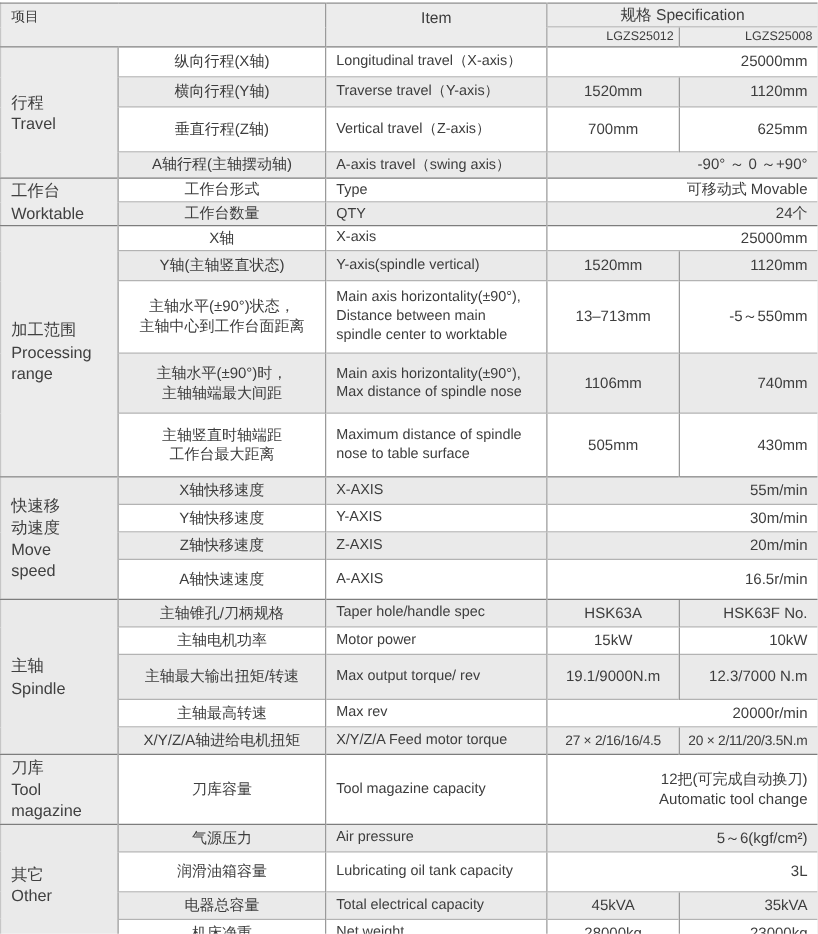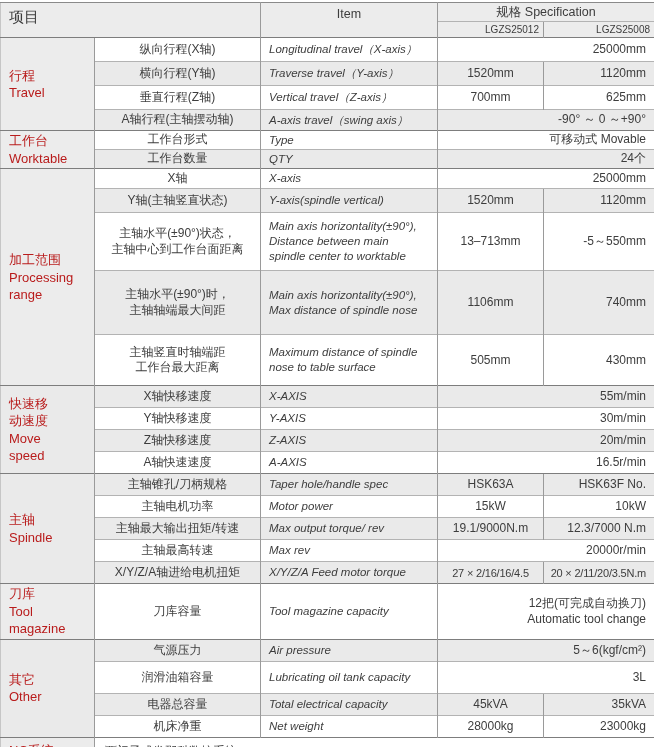--- a/index.html
+++ b/index.html
@@ -27,35 +27,35 @@
     border-left:1px solid var(--col-line);
     border-top:1px solid var(--row-line);
     font-size:12px;line-height:1.3;vertical-align:middle;
     padding:1px 4px;overflow:hidden;
   }
   tr.h1 > td{border-top:none;}
   tr.sec > td{border-top:1px solid var(--section-line);}
   tr.g > td{background:var(--stripe);}
   td.cat{
     background:var(--category-bg);border-left:none;
-    font-size:13px;color:#b91c1c;
+    font-size:13px;color:#404040;
     white-space:pre-line;line-height:1.35;
     padding-left:8px;text-align:left;
   }
   td.hdr{background:var(--header-bg);}
   td.hdr-topleft{
     background:var(--category-bg);border-left:none;
     vertical-align:top;text-align:left;
-    font-size:15px;padding:4px 0 0 8px;
+    font-size:11px;padding:4px 0 0 8px;
   }
   td.hdr-item{vertical-align:top;text-align:center;font-size:12.5px;padding-top:3px;}
   td.hdr-spec{text-align:center;font-size:12.5px;}
   td.hdr-model{text-align:right;font-size:10px;}
   td.cn{white-space:pre-line;text-align:center;}
-  td.en{white-space:pre-line;padding-left:8px;text-align:left;font-size:11.5px;font-style:italic;}
+  td.en{white-space:pre-line;padding-left:8px;text-align:left;font-size:11.5px;}
   td.va{text-align:center;white-space:nowrap;}
   td.vb{text-align:right;padding-right:8px;white-space:nowrap;}
   td.vm{text-align:right;padding-right:8px;white-space:pre-line;}
   td.tight{font-size:11px;letter-spacing:-0.2px;}
   td.ncval{white-space:pre-line;padding-left:10px;text-align:left;font-size:12px;line-height:1.45;}
 </style>
 </head>
 <body>
 
 <table class="spec">
@@ -84,21 +84,21 @@
     <td class="cn">纵向行程(X轴)</td>
     <td class="en">Longitudinal travel（X-axis）</td>
     <td class="vm" colspan="2">25000mm</td>
   </tr>
   <tr class="g" style="height:24px">
     <td class="cn">横向行程(Y轴)</td>
     <td class="en">Traverse travel（Y-axis）</td>
     <td class="va">1520mm</td>
     <td class="vb">1120mm</td>
   </tr>
-  <tr style="height:24px">
+  <tr style="height:36px">
     <td class="cn">垂直行程(Z轴)</td>
     <td class="en">Vertical travel（Z-axis）</td>
     <td class="va">700mm</td>
     <td class="vb">625mm</td>
   </tr>
   <tr class="g" style="height:21px">
     <td class="cn">A轴行程(主轴摆动轴)</td>
     <td class="en">A-axis travel（swing axis）</td>
     <td class="vm" colspan="2">-90° ～ 0 ～+90°</td>
   </tr>
@@ -132,21 +132,21 @@
   </tr>
   <tr style="height:58px">
     <td class="cn">主轴水平(±90°)状态，
 主轴中心到工作台面距离</td>
     <td class="en">Main axis horizontality(±90°),
 Distance between main
 spindle center to worktable</td>
     <td class="va">13–713mm</td>
     <td class="vb">-5～550mm</td>
   </tr>
-  <tr class="g" style="height:64px">
+  <tr class="g" style="height:48px">
     <td class="cn">主轴水平(±90°)时，
 主轴轴端最大间距</td>
     <td class="en">Main axis horizontality(±90°),
 Max distance of spindle nose</td>
     <td class="va">1106mm</td>
     <td class="vb">740mm</td>
   </tr>
   <tr style="height:51px">
     <td class="cn">主轴竖直时轴端距
 工作台最大距离</td>
@@ -168,41 +168,41 @@
   <tr style="height:22px">
     <td class="cn">Y轴快移速度</td>
     <td class="en">Y-AXIS</td>
     <td class="vm" colspan="2">30m/min</td>
   </tr>
   <tr class="g" style="height:22px">
     <td class="cn">Z轴快移速度</td>
     <td class="en">Z-AXIS</td>
     <td class="vm" colspan="2">20m/min</td>
   </tr>
-  <tr style="height:22px">
+  <tr style="height:32px">
     <td class="cn">A轴快速速度</td>
     <td class="en">A-AXIS</td>
     <td class="vm" colspan="2">16.5r/min</td>
   </tr>
 
   <tr class="sec g" style="height:22px">
     <td class="cat" rowspan="5">主轴
 Spindle</td>
     <td class="cn">主轴锥孔/刀柄规格</td>
     <td class="en">Taper hole/handle spec</td>
     <td class="va">HSK63A</td>
     <td class="vb">HSK63F No.</td>
   </tr>
   <tr style="height:22px">
     <td class="cn">主轴电机功率</td>
     <td class="en">Motor power</td>
     <td class="va">15kW</td>
     <td class="vb">10kW</td>
   </tr>
-  <tr class="g" style="height:22px">
+  <tr class="g" style="height:36px">
     <td class="cn">主轴最大输出扭矩/转速</td>
     <td class="en">Max output torque/ rev</td>
     <td class="va">19.1/9000N.m</td>
     <td class="vb">12.3/7000 N.m</td>
   </tr>
   <tr style="height:22px">
     <td class="cn">主轴最高转速</td>
     <td class="en">Max rev</td>
     <td class="vm" colspan="2">20000r/min</td>
   </tr>

